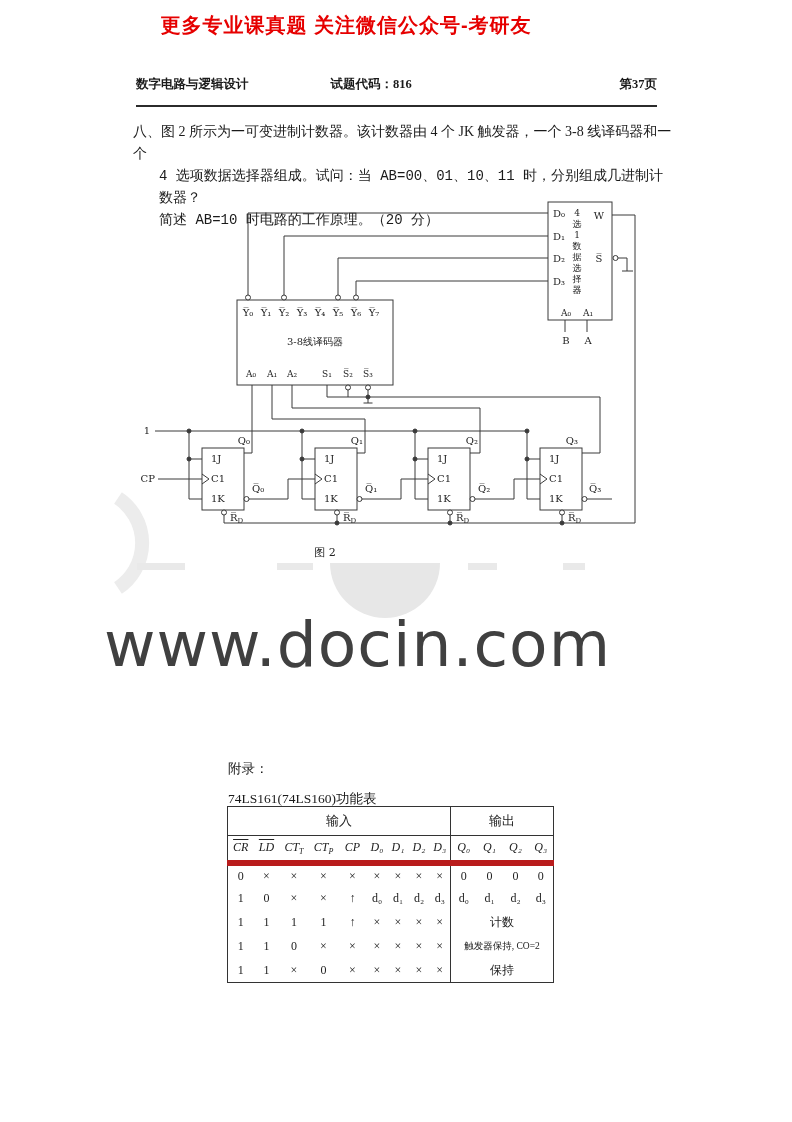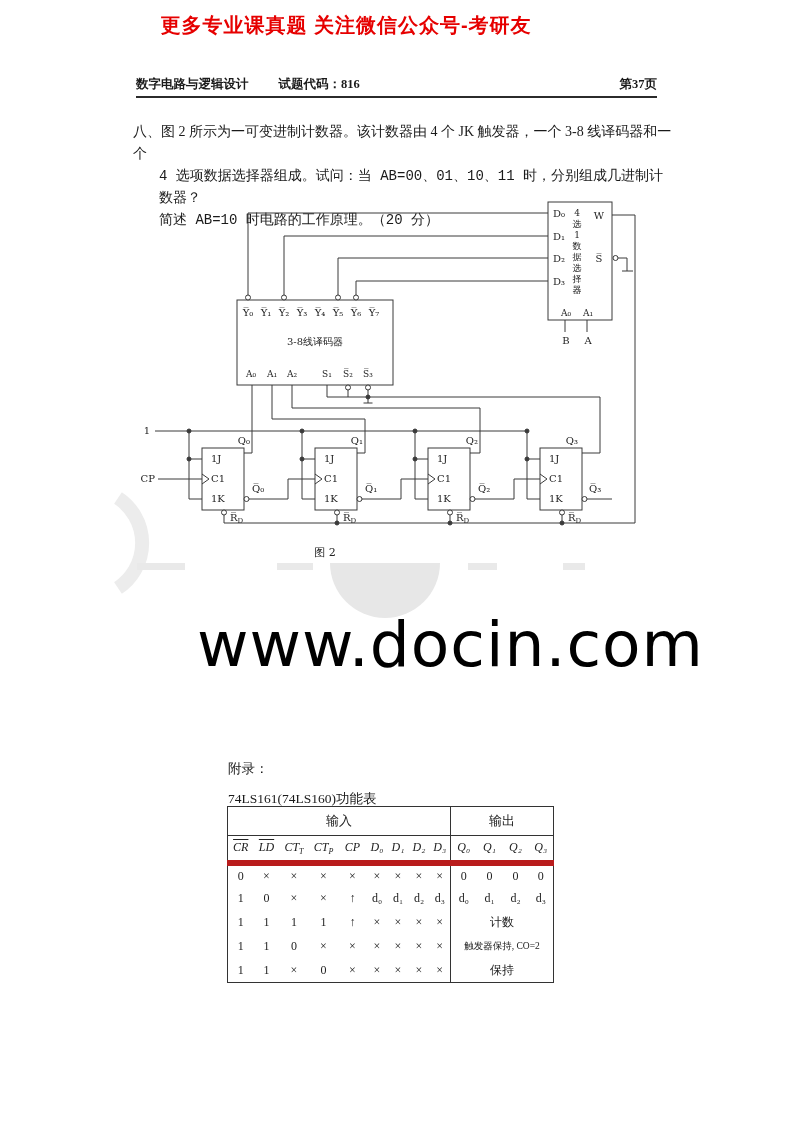--- a/index.html
+++ b/index.html
@@ -5,34 +5,34 @@
   * { margin:0; padding:0; box-sizing:border-box; }
   html,body { width:792px; height:1122px; background:#ffffff; position:relative;
               font-family:"Liberation Serif","DejaVu Serif",serif; color:#1a1a1a; }
   .page { position:absolute; inset:0; overflow:hidden; }
 
   .banner { position:absolute; top:12px; left:0; width:692px; text-align:center;
             font-family:"Liberation Sans","DejaVu Sans",sans-serif;
             font-weight:bold; font-size:20px; letter-spacing:1px; }
 
   .hdr { position:absolute; left:136px; top:76px; width:521px;
-         border-bottom:2px solid #2b2b2b; padding-bottom:3px;
+         border-bottom:2px solid #2b2b2b; padding-bottom:12px;
          display:flex; align-items:baseline;
          font-size:12.5px; font-weight:bold; }
-  .hdr .code { margin-left:30px; }
+  .hdr .code { margin-left:82px; }
   .hdr .pg { margin-left:auto; }
 
   .question { position:absolute; left:133px; top:121px; width:540px;
               font-size:14px; line-height:22px; }
   .question .ind { padding-left:26px;font-family:Liberation Mono, monospace; }
 
   
   .wm-text { position:absolute; left:104px; top:608px; width:600px;
              font-family:"DejaVu Sans","Liberation Sans",sans-serif;
-             font-size:63px; color:#000000; letter-spacing:1px; white-space:nowrap;text-align:right; }
+             font-size:63px; color:#404040; letter-spacing:1px; white-space:nowrap; }
   .wm-dash { position:absolute; height:7px; background:#e9e9e9; top:563px; }
 
   svg.circuit { position:absolute; left:0; top:0; }
   svg.circuit text { font-family:"DejaVu Serif","Liberation Serif",serif;
                      font-size:10px; fill:#222; }
   svg.circuit .small { font-size:9px; }
   svg.circuit .cap { font-size:11px; }
 
   .appendix { position:absolute; left:228px; top:760px; font-size:13.5px; }
   .appendix .t1 { margin-bottom:12px; }

